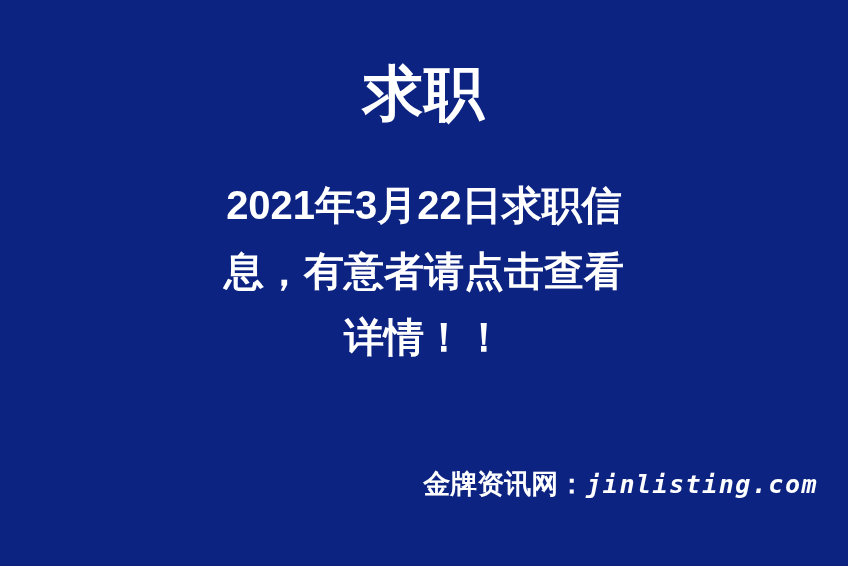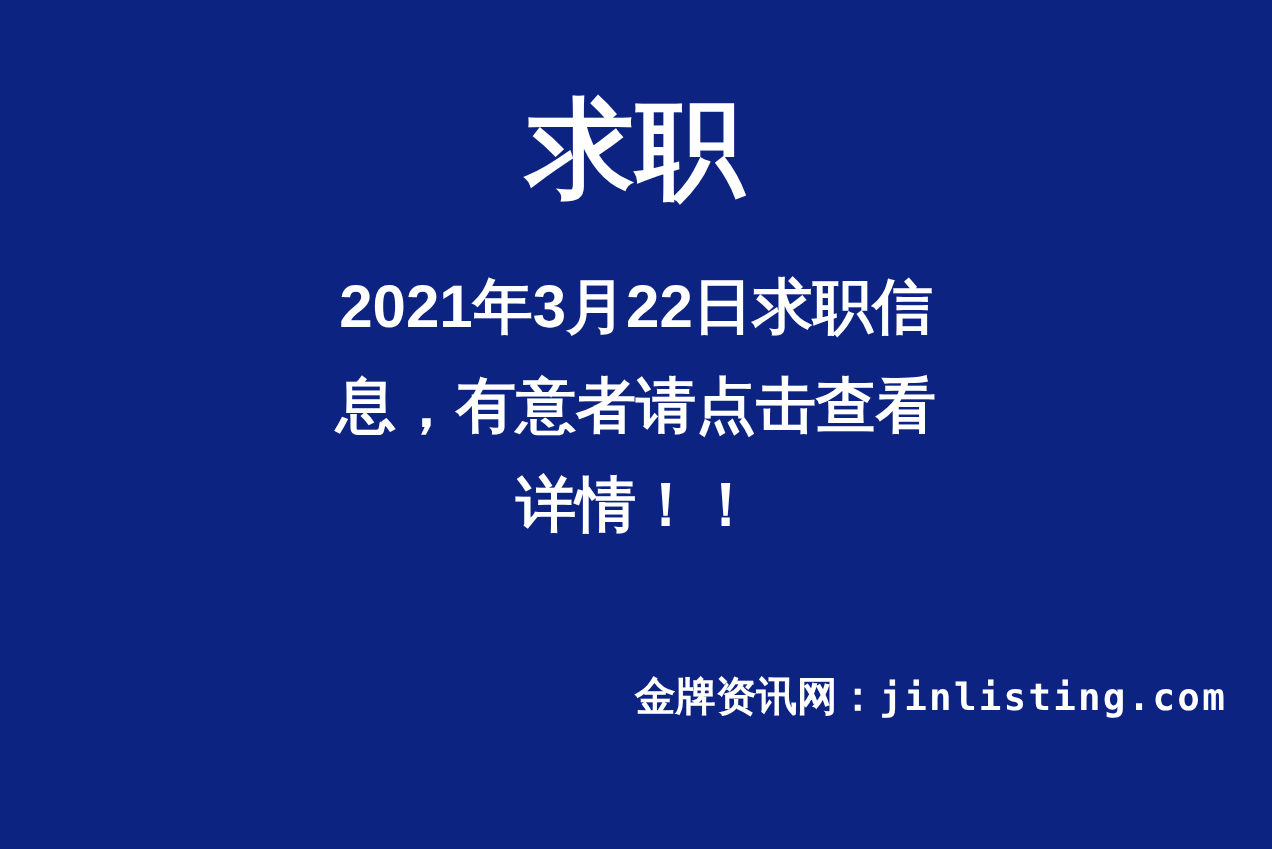--- a/index.html
+++ b/index.html
@@ -18,21 +18,21 @@
   }
 
   
   #title {
     position: absolute;
     left: 0;
     right: 0;
     top: 62px;
     text-align: center;
     color: #ffffff;
-    font-size: 72px;
+    font-size: 60px;
     font-weight: bold;
     line-height: 1.08;
     letter-spacing: 1px;
     white-space: nowrap;
   }
 
   
   #body-block {
     position: absolute;
     left: 0;
@@ -58,26 +58,28 @@
     color: #ffffff;
     font-size: 27px;
     font-weight: bold;
     white-space: nowrap;
     display: flex;
     align-items: baseline;
   }
   #footer .site-name {
     font-family: "Liberation Sans", "DejaVu Sans", sans-serif;
     letter-spacing: 0px;
+    margin-top: 20px;
   }
   #footer .site-url {
     font-family: "DejaVu Sans Mono", "Liberation Mono", monospace;
     font-size: 25px;
     letter-spacing: 1.5px;
     margin-left: 1px;
+    font-style: italic;
   }
 </style>
 </head>
 <body style="background: rgb(13, 35, 130);">
 
 <div id="poster" style="background: rgb(13, 35, 130);">
 
   <div id="title">求职</div>
 
   <div id="body-block">

